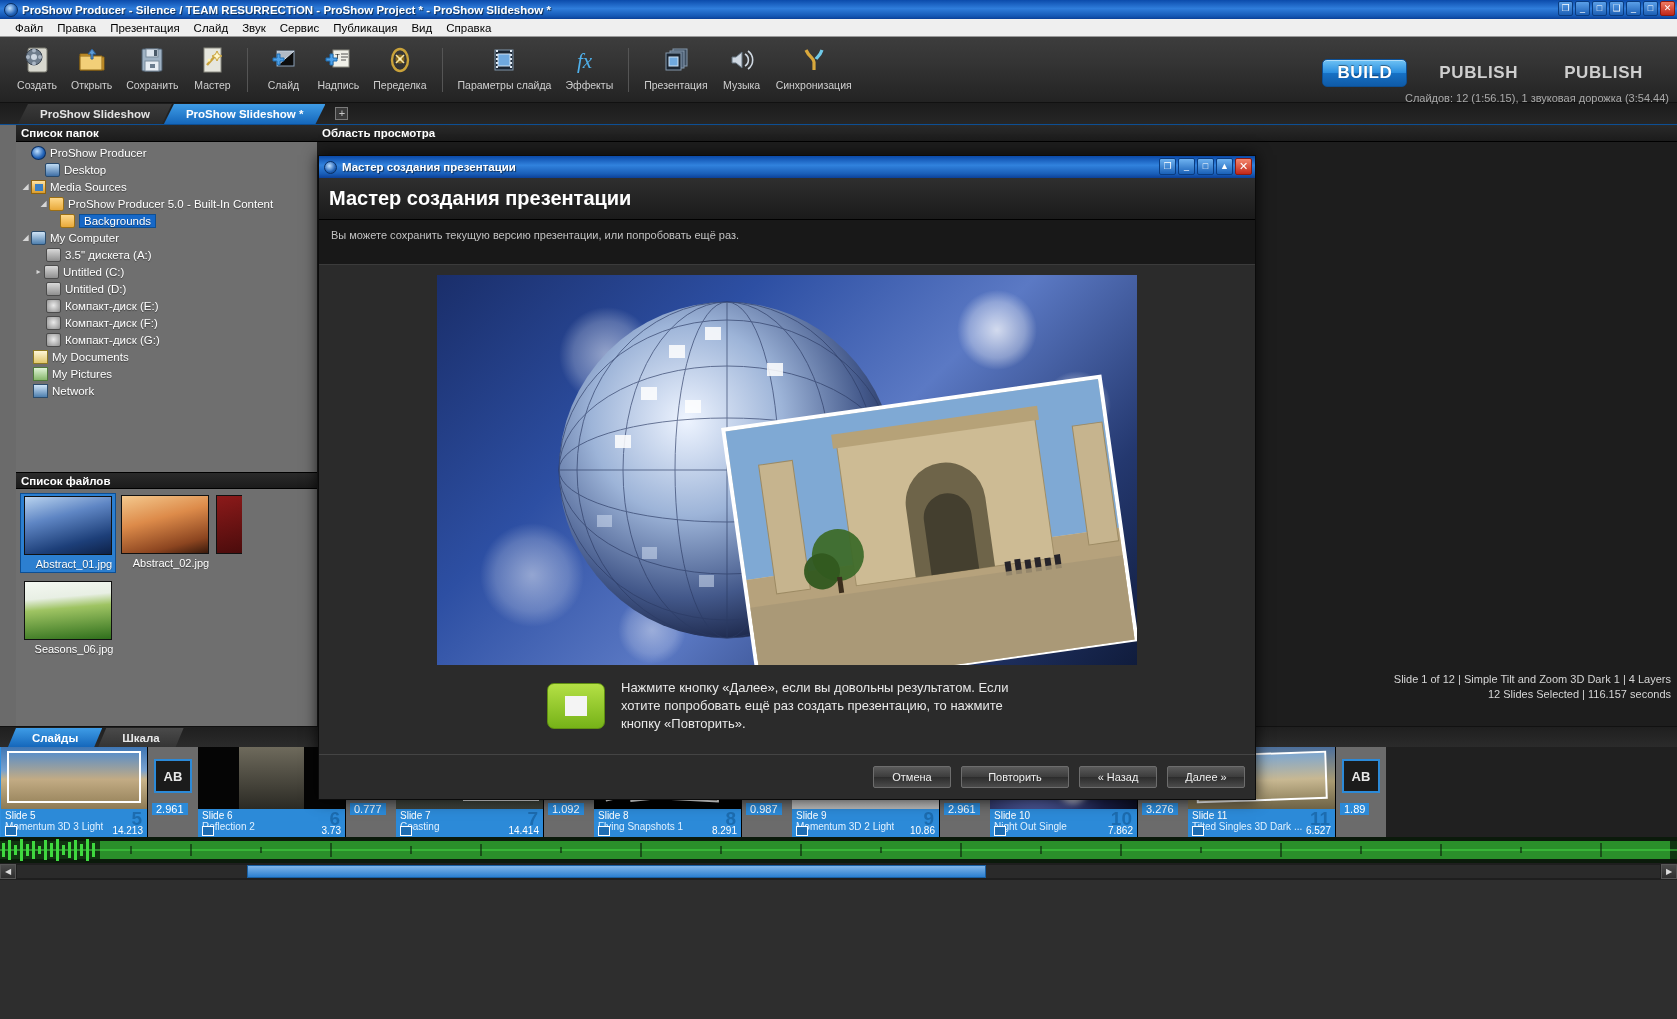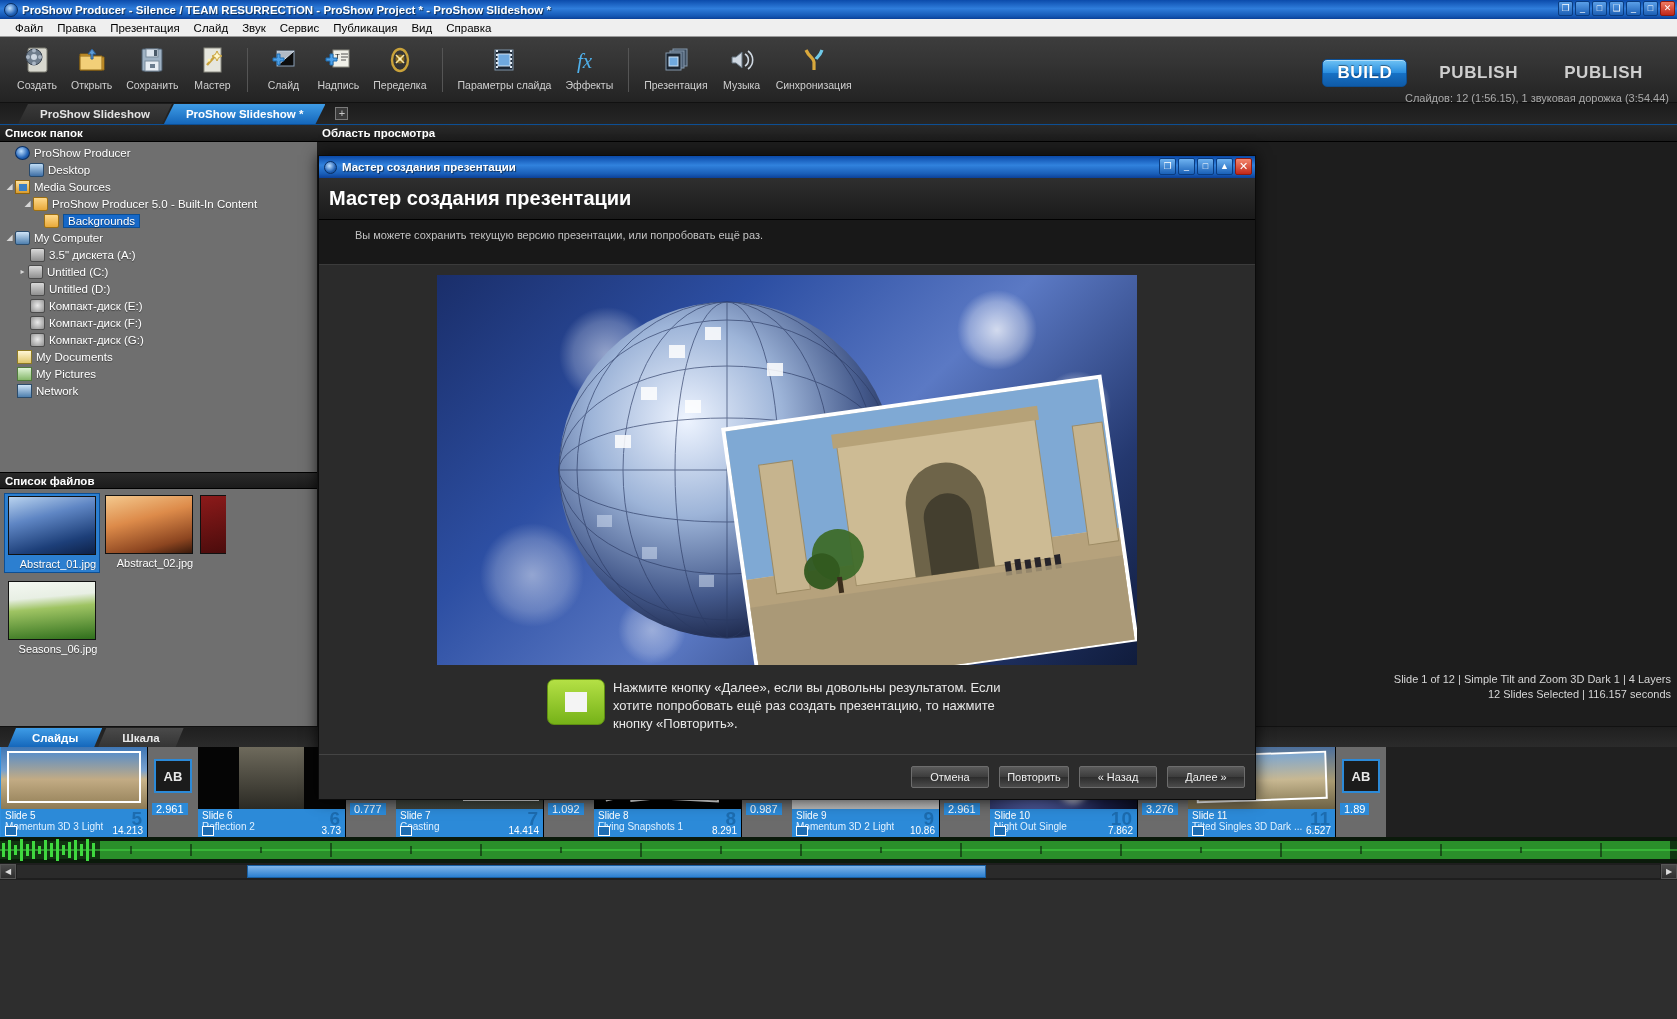--- a/index.html
+++ b/index.html
@@ -92,21 +92,21 @@
   .tab-add {
     margin-left:18px; width:13px; height:13px; align-self:center;
     border:1px solid #7b7b7b; color:#c9c9c9; font-size:11px; line-height:10px;
     text-align:center; background:#3a3a3a;
   }
   .tabstat {
     position:absolute; right:8px; bottom:20px; font-size:11px; color:#a9a9a9;
   }
   
   .main { display:flex; height:601px; width:100%; }
-  .leftcol { width:317px; background:#6b6b6b; display:flex; flex-direction:column; }
+  .leftcol { width:317px; background:#6b6b6b; display:flex; flex-direction:column;padding-left:16px; }
   .panelhdr {
     height:17px; background:linear-gradient(180deg,#2a2a2a,#1b1b1b);
     font-size:11.5px; font-weight:bold; color:#fff; padding-left:5px;
     display:flex; align-items:center; border-bottom:1px solid #000;
   }
   .tree { background:#6f6f6f; flex:0 0 auto; height:330px; padding-top:2px; overflow:hidden; }
   .trow { display:flex; align-items:center; height:17px; font-size:11.5px; color:#fff;
           white-space:nowrap; padding-left:4px; }
   .trow .exp { width:11px; font-size:8px; color:#d6d6d6; text-align:center; }
   .trow .ti { width:15px; height:14px; margin-right:4px; flex:0 0 auto; }
@@ -192,36 +192,36 @@
     line-height:15px; text-align:center; }
   .dlg-tb .b.x { background:linear-gradient(180deg,#f4866c,#c1281a); border-color:#8b1a10; font-size:11px; }
   .dlg-head {
     height:42px; background:linear-gradient(180deg,#2f2f2f,#1a1a1a);
     display:flex; align-items:center; padding-left:10px;
     border-bottom:1px solid #000;
   }
   .dlg-head .h1 { font-size:20px; font-weight:bold; color:#fff; }
   .dlg-sub { height:45px; background:#181818; padding:6px 0 0 12px; border-bottom:1px solid #3b3b3b; }
   .dlg-sub .s1 { font-size:15px; color:#e9e9e9; }
-  .dlg-sub .s2 { font-size:11px; color:#c2c2c2; margin-top:3px;margin-left:24px; }
+  .dlg-sub .s2 { font-size:11px; color:#c2c2c2; margin-top:3px; }
   .dlg-body { flex:1; background:#2b2b2b; position:relative; padding:10px 0 0; }
   .prevbox { width:700px; height:390px; margin:0 auto; background:#000; position:relative; overflow:hidden; }
-  .dlg-note { display:flex; align-items:flex-start; gap:8px; padding:14px 0 0 228px; }
+  .dlg-note { display:flex; align-items:center; gap:16px; padding:14px 0 0 228px; }
   .notechip { width:58px;height:46px; border-radius:7px; flex:0 0 auto;
     background:linear-gradient(180deg,#b4e045,#76b218); border:1px solid #5f8f12;
     display:flex; align-items:center; justify-content:center; }
   .notechip i { display:block; width:22px;height:20px; background:#f4f4f4; }
   .notetext { font-size:13px; color:#e8e8e8; line-height:18px; max-width:400px; }
   .dlg-foot { height:45px; background:#2b2b2b; border-top:1px solid #444;
     display:flex; align-items:center; justify-content:flex-end; padding-right:10px; gap:10px; }
   .dbtn { width:78px; height:22px; font-size:11px; color:#f0f0f0;
     background:linear-gradient(180deg,#5a5a5a 0%,#3d3d3d 48%,#2d2d2d 52%,#4b4b4b 100%);
     border:1px solid #6d6d6d; border-radius:2px; display:flex; align-items:center;
     justify-content:center; }
-  .dbtn.wide { width:70px; }
+  .dbtn.wide { width:108px; }
   
   .ph { position:absolute; inset:0; }
 </style>
 </head>
 <body>
 
 <div class="titlebar">
   <span class="tb-ico"></span>
   <span class="tb-text">ProShow Producer - Silence / TEAM RESURRECTiON - ProShow Project * - ProShow Slideshow *</span>
   <span class="tb-btns">

